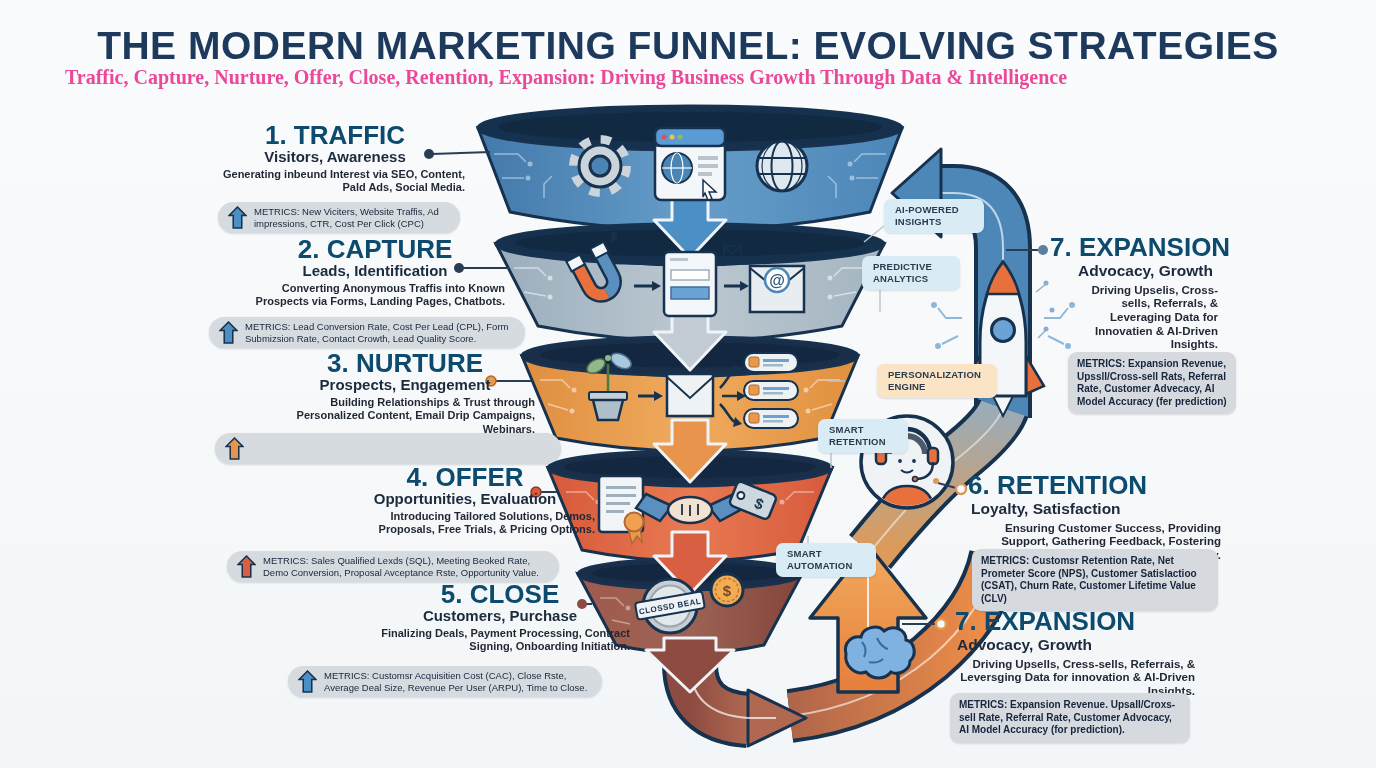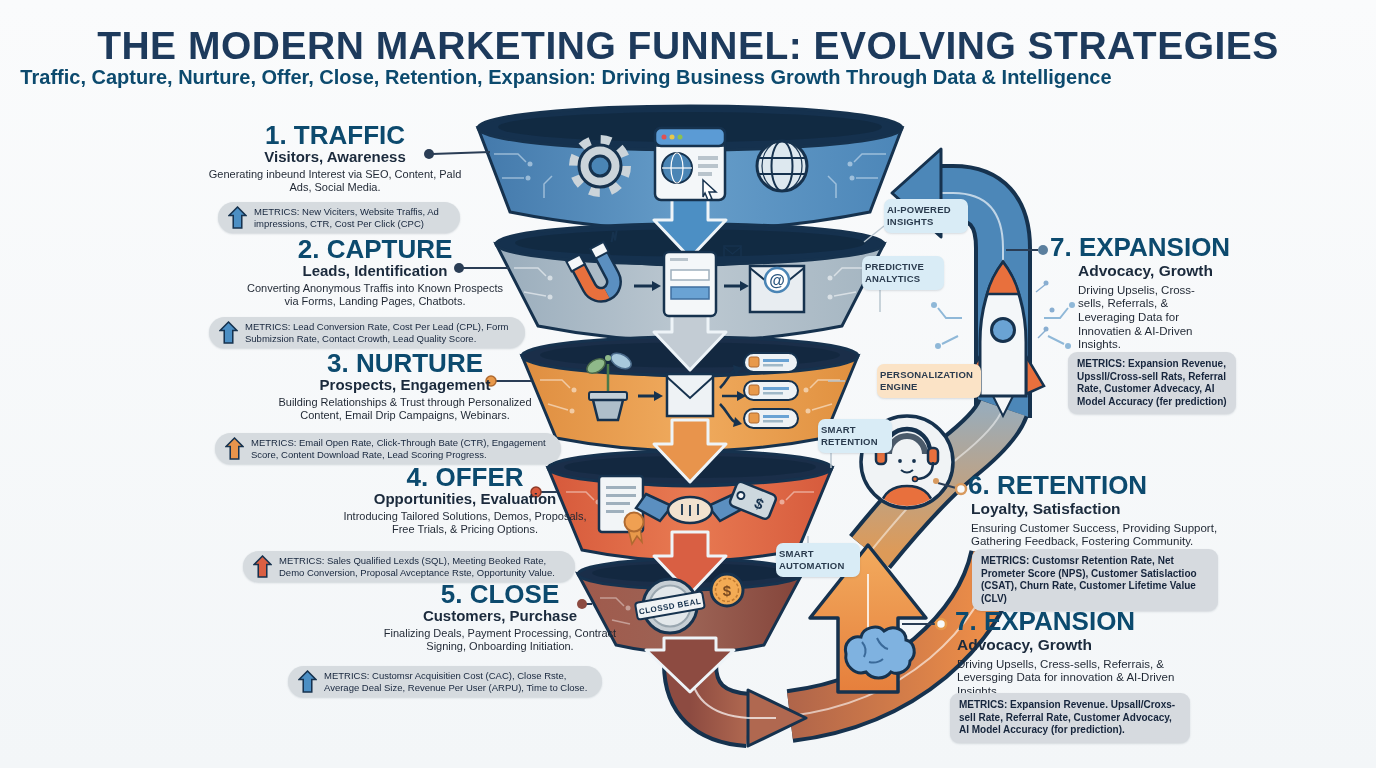--- a/index.html
+++ b/index.html
@@ -4,41 +4,41 @@
 <style>
   html,body{margin:0;padding:0;}
   body{width:1376px;height:768px;position:relative;overflow:hidden;
        background:linear-gradient(180deg,#fafbfc,#f3f6f8);
        font-family:"Liberation Sans",sans-serif;color:#1f2b3a;}
   .abs{position:absolute;}
   
   .title{left:0;top:24px;width:1376px;text-align:center;font-size:39px;font-weight:bold;
          color:#1d3a5c;letter-spacing:.5px;}
   .subtitle{left:0;top:66px;width:1132px;text-align:center;font-size:20px;font-weight:bold;
-            color:#0c4a6e;}
+            color:#ec4899;font-family:Liberation Serif, serif;}
   
   .stage{width:260px;text-align:center;z-index:3;}
   .stage-heading{font-size:26px;font-weight:bold;color:#0c4a6e;line-height:1.0;}
   .stage-sub{font-size:15px;font-weight:bold;color:#1b2a3c;line-height:1.15;}
-  .stage-desc{font-size:11px;font-weight:normal;color:#1f2733;line-height:1.2;margin-top:3px;}
+  .stage-desc{font-size:11px;font-weight:bold;color:#1f2733;line-height:1.2;margin-top:3px;text-align:right;}
   
   .rstage{text-align:left;z-index:3;}
   .rstage .stage-heading{font-size:26px;}
   .rstage .stage-sub{font-size:15.5px;margin-top:2px;}
   .rstage .stage-desc{font-size:11.5px;line-height:1.18;margin-top:4px;}
   
   .metrics-pill{display:flex;align-items:center;gap:7px;background:#d6dbdf;border-radius:17px;
                 padding:4px 10px;z-index:3;box-shadow:0 1px 2px rgba(40,60,80,.18);}
   .metrics-pill .m-text{font-size:9.5px;font-weight:normal;color:#16253c;line-height:1.2;text-align:left;}
   .metrics-pill svg{flex:0 0 auto;}
   
   .metrics-box{background:#d6dadf;border-radius:9px;padding:6px 9px;font-size:10px;font-weight:bold;
                color:#16253c;line-height:1.25;z-index:3;box-shadow:0 1px 2px rgba(40,60,80,.15);}
   
-  .fpill{background:#d9ecf6;border-radius:7px;padding:5px 3px;font-size:9.5px;font-weight:bold;
+  .fpill{background:#d9ecf6;border-radius:7px;padding:5px 11px;font-size:9.5px;font-weight:bold;
          color:#2a3b4e;line-height:1.25;z-index:4;letter-spacing:.2px;box-shadow:0 1px 2px rgba(40,60,80,.15);}
   .fpill.peach{background:#fbe3c6;margin-left:32px;}
   svg text{font-family:"Liberation Sans",sans-serif;}
   #scene{z-index:1;left:0;top:0;}
 </style>
 </head>
 <body>
 
 <svg id="scene" class="abs" width="1376" height="768" viewBox="0 0 1376 768">
   <defs>
@@ -440,29 +440,28 @@
 
 <div class="abs stage" style="left:275px;top:350px;">
   <div class="stage-heading"><span>3.</span>&nbsp;<span>NURTURE</span></div>
   <div class="stage-sub">Prospects, Engagement</div>
   <div class="stage-desc">Building Relationships &amp; Trust through Personalized Content, Email Drip Campaigns, Webinars.</div>
 </div>
 <div class="abs metrics-pill" style="left:215px;top:433px;width:326px;">
   <svg width="19" height="23" viewBox="0 0 20 24">
     <path d="M10 1 L19 10 H14.5 V23 H5.5 V10 H1 Z" stroke="#16324e" stroke-width="1.6" fill="#e8944c"></path>
   </svg>
-  <div class="m-text">METRICS: Email Open Rate, Click-Through Bate (CTR), Engagement Score, Content Download Rate, Lead Scoring Progress.</div>
 </div>
 
 <div class="abs stage" style="left:335px;top:464px;">
   <div class="stage-heading"><span>4.</span>&nbsp;<span>OFFER</span></div>
   <div class="stage-sub">Opportunities, Evaluation</div>
   <div class="stage-desc">Introducing Tailored Solutions, Demos, Proposals, Free Trials, &amp; Pricing Options.</div>
 </div>
-<div class="abs metrics-pill" style="left:227px;top:551px;width:312px;margin-left:16px;">
+<div class="abs metrics-pill" style="left:227px;top:551px;width:312px;">
   <svg width="19" height="23" viewBox="0 0 20 24">
     <path d="M10 1 L19 10 H14.5 V23 H5.5 V10 H1 Z" stroke="#16324e" stroke-width="1.6" fill="#d95f43"></path>
   </svg>
   <div class="m-text">METRICS: Sales Qualified Lexds (SQL), Meeting Beoked Rate, Demo Conversion, Proposal Avceptance Rste, Opportunity Value.</div>
 </div>
 
 <div class="abs stage" style="left:370px;top:581px;">
   <div class="stage-heading"><span>5.</span>&nbsp;<span>CLOSE</span></div>
   <div class="stage-sub">Customers, Purchase</div>
   <div class="stage-desc">Finalizing Deals, Payment Processing, Contract Signing, Onboarding Initiation.</div>

